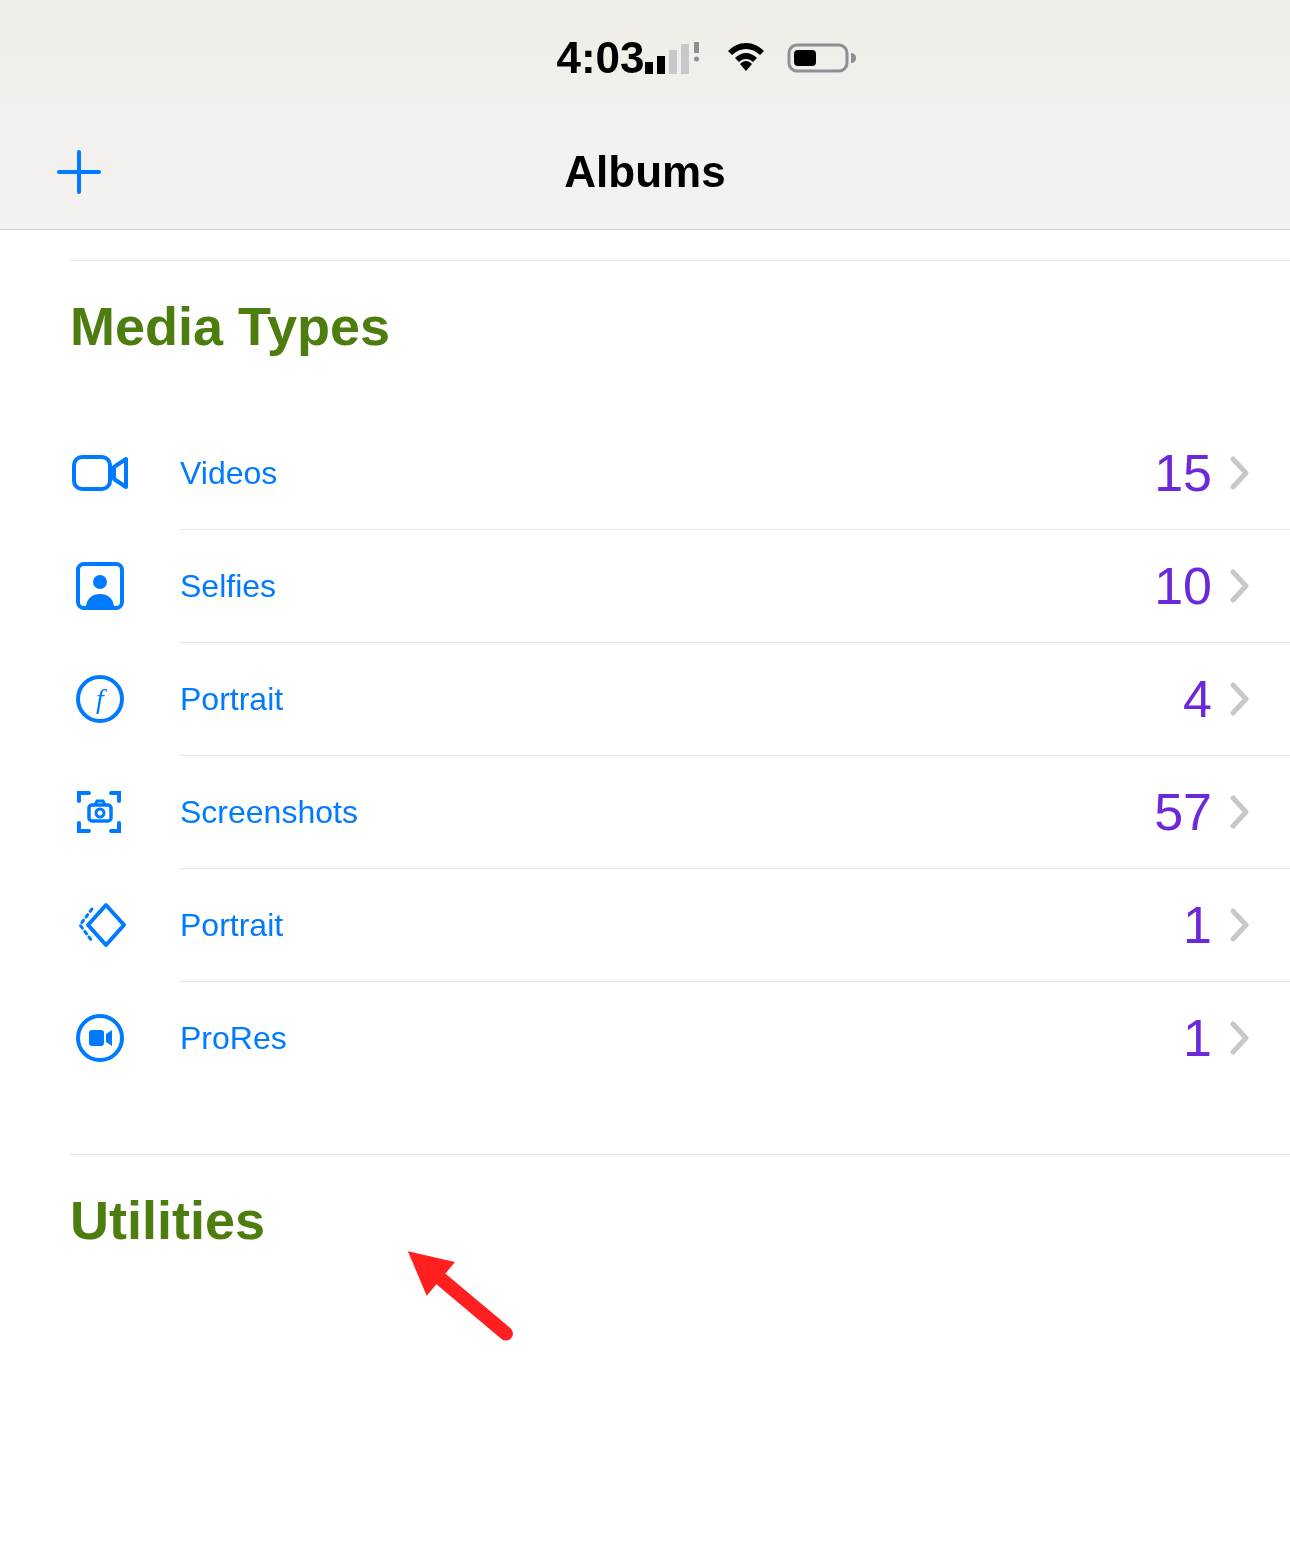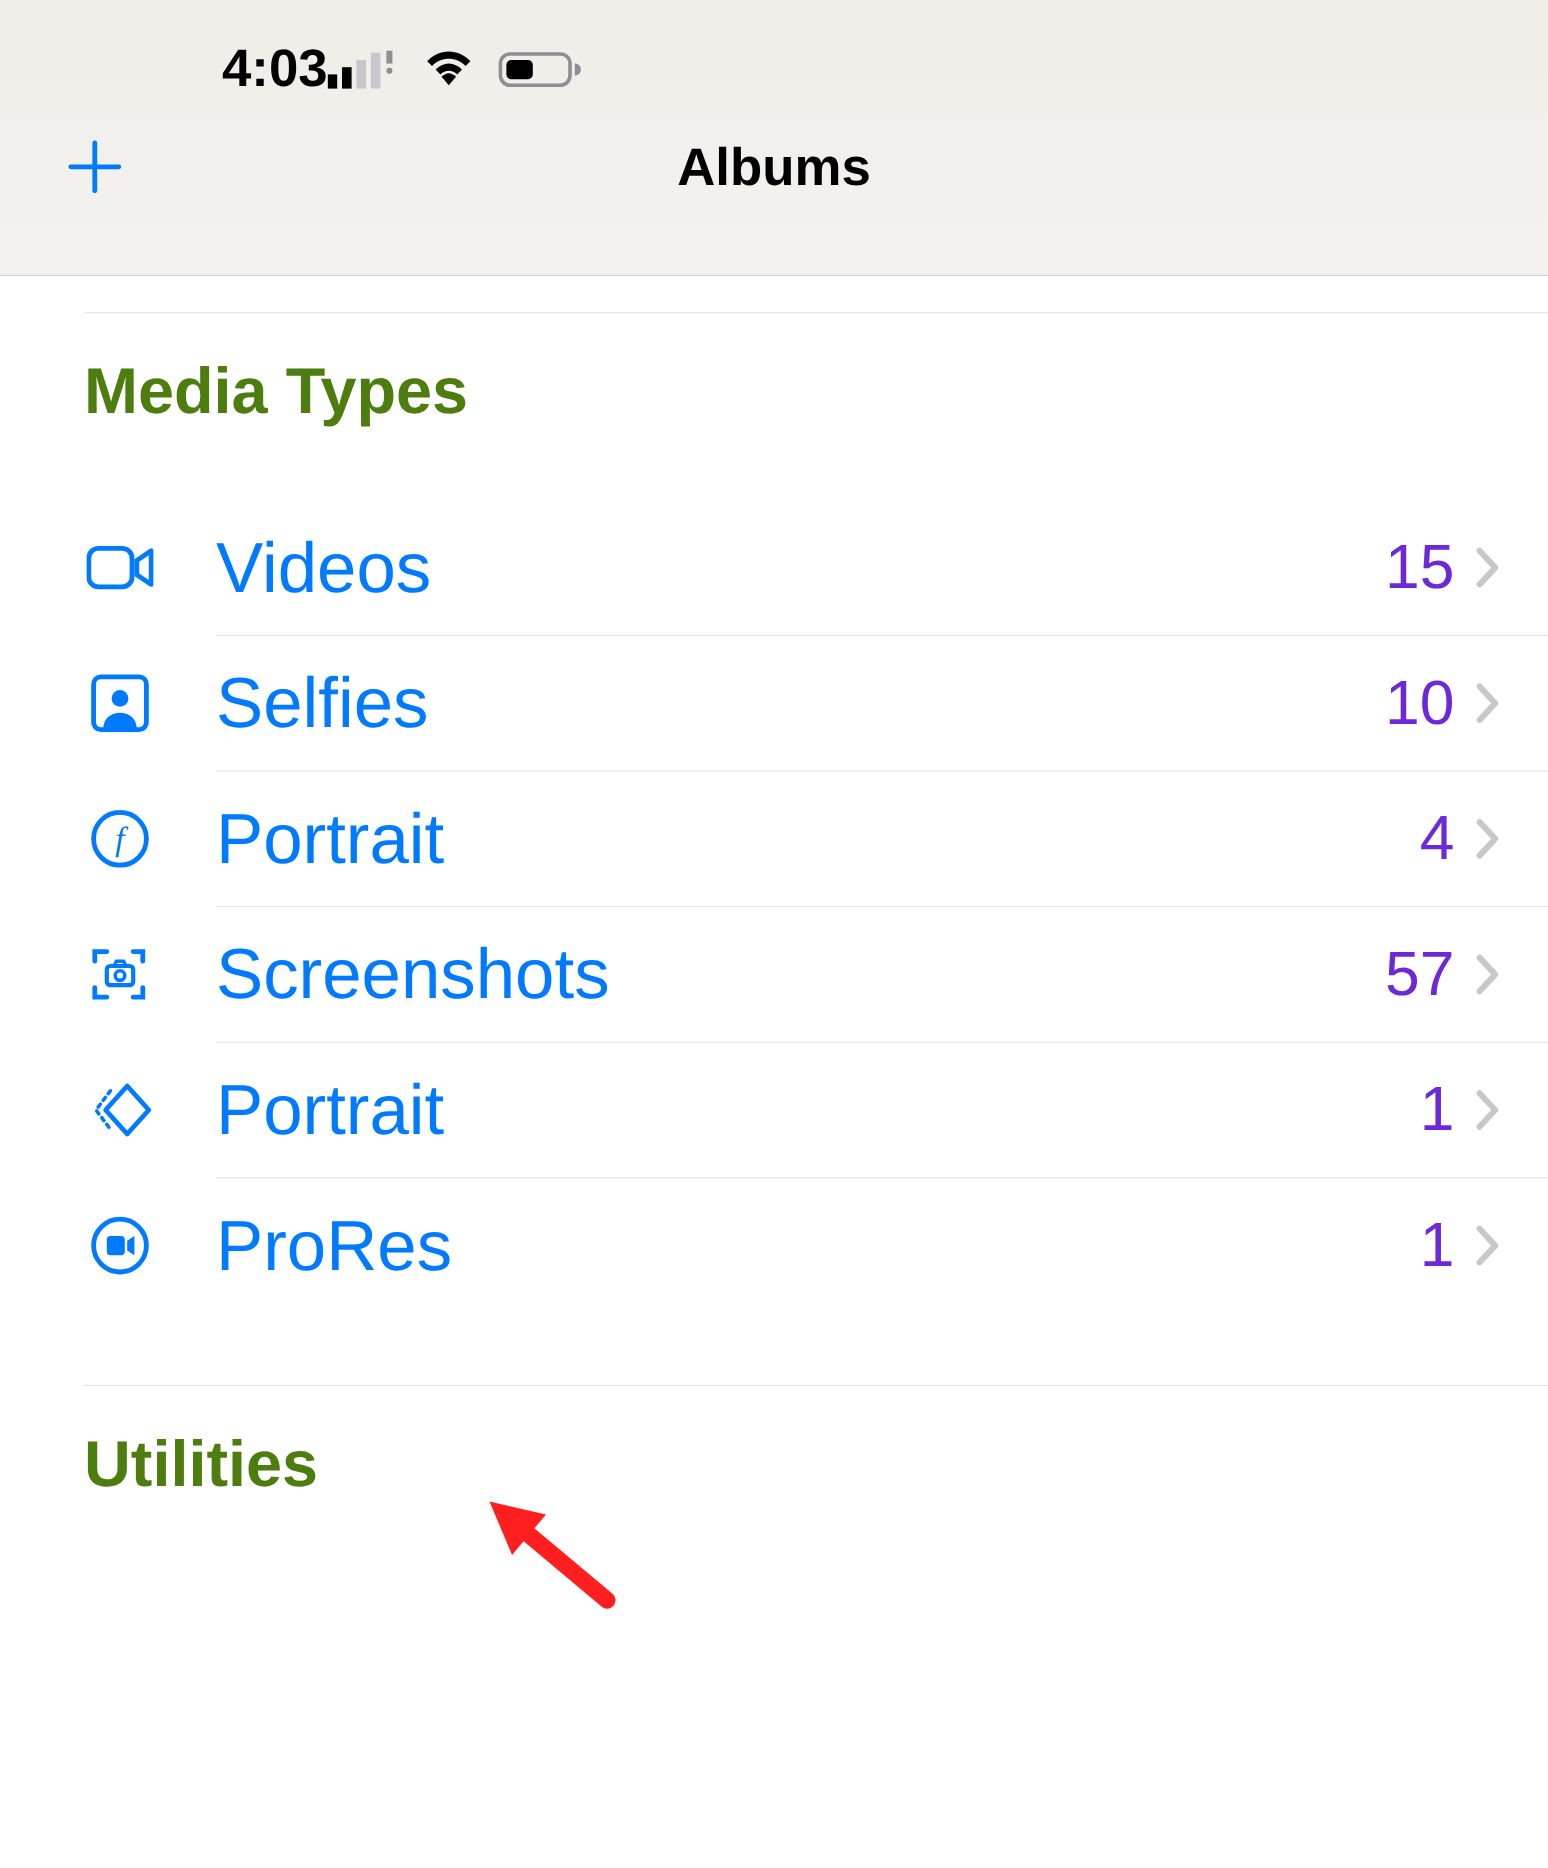--- a/index.html
+++ b/index.html
@@ -12,38 +12,38 @@
       width: 1290px;
       height: 1557px;
       background: #ffffff;
       position: relative;
       overflow: hidden;
     }
     .status-bar {
       height: 115px;
       display: flex;
       align-items: center;
-      justify-content: flex-start;
+      justify-content: center;
       padding: 0 60px 0 185px;
       background: linear-gradient(to bottom, #f0ede8, #f2f0ec);
     }
     .status-time {
       font-size: 44px;
       font-weight: 600;
       color: #000;
     }
     .status-icons {
       display: flex;
       align-items: center;
       gap: 18px;
     }
     .nav-bar {
       height: 115px;
       display: flex;
-      align-items: flex-start;
+      align-items: center;
       justify-content: center;
       position: relative;
       background: linear-gradient(to bottom, #f2f0ec, #f4f2ef);
       border-bottom: 1px solid #d1d1d6;
     }
     .nav-add {
       position: absolute;
       left: 55px;
       color: #007aff;
       font-size: 58px;
@@ -82,21 +82,21 @@
     }
     .row-icon {
       width: 60px;
       height: 60px;
       display: flex;
       align-items: center;
       justify-content: center;
       flex-shrink: 0;
     }
     .row-label {
-      font-size: 59px;
+      font-size: 32px;
       color: #007aff;
       margin-left: 50px;
       flex: 1;
     }
     .row-count {
       font-size: 52px;
       color: #6d28d9;
       margin-right: 18px;
     }
     .row-chevron {

